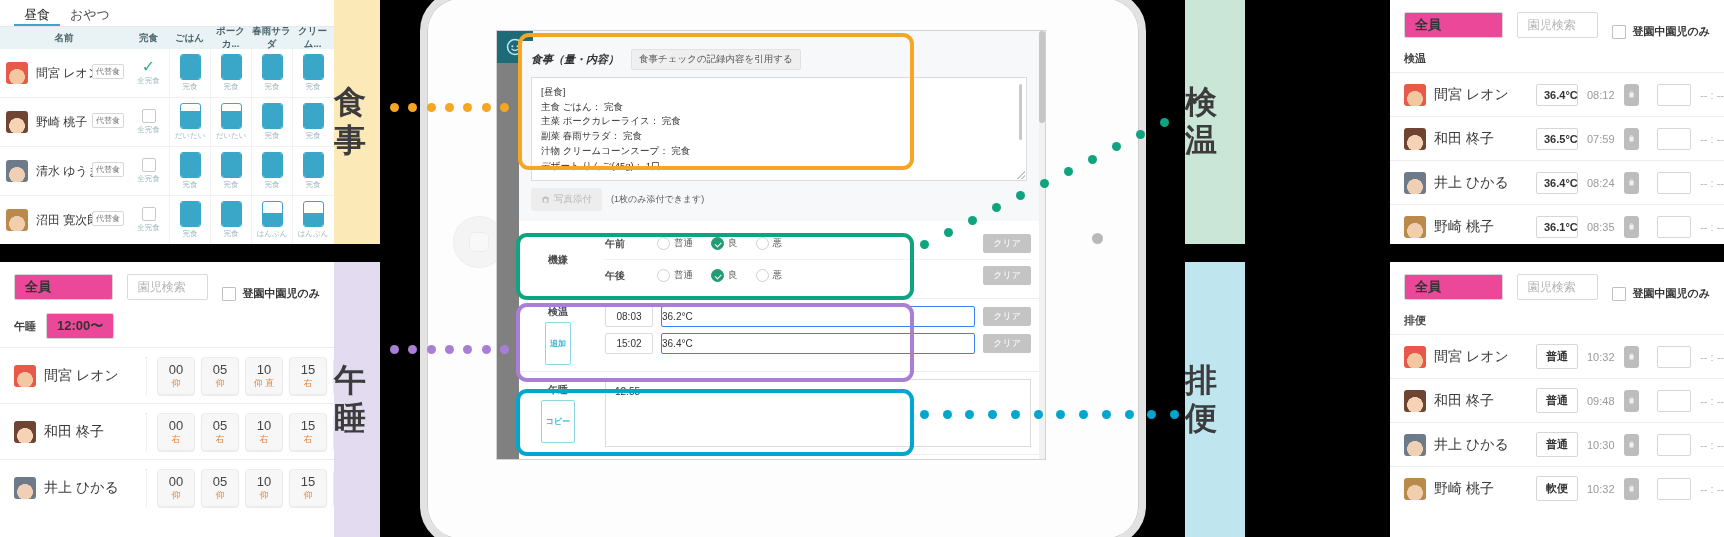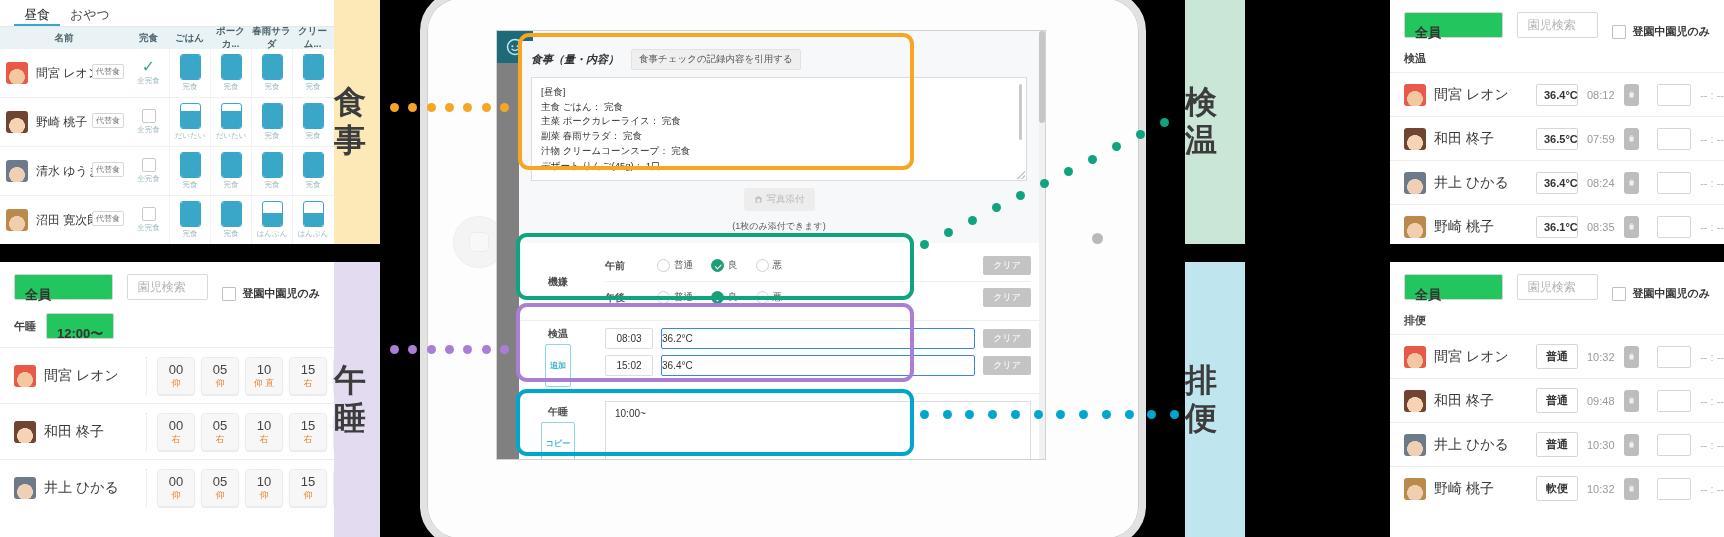--- a/index.html
+++ b/index.html
@@ -11,22 +11,22 @@
   }
   #stage { position: relative; width: 1724px; height: 537px; background: #000; }
 
   
   .panel { position: absolute; background: #ffffff; overflow: hidden; }
   .panel-filters {
     display: flex; align-items: center; gap: 14px;
     padding: 10px 14px 8px 14px;
   }
   .sel-box {
-    border: 1px solid #d4d4d4; background: #22c55e; border-radius: 2px;
-    height: 26px; line-height: 24px; padding: 8px 10px;
+    border: 1px solid #d4d4d4; background: #ec4899; border-radius: 2px;
+    height: 26px; line-height: 24px; padding: 0 10px;
     font-size: 13px; font-weight: bold; color: #333;
   }
   .search-box {
     border: 1px solid #d9d9d9; background: #fff; border-radius: 2px;
     height: 26px; line-height: 24px; padding: 0 10px;
     font-size: 12px; color: #b3b3b3; width: 120px;
   }
   .chk-wrap { display: flex; align-items: center; gap: 6px; font-size: 11px; color: #333; font-weight: bold; white-space: nowrap; margin-top: 14px;}
   .chk-box { width: 14px; height: 14px; border: 1px solid #c0c0c0; background: #fff; border-radius: 1px; flex: 0 0 auto;}
   .section-label { font-size: 11px; font-weight: bold; color: #444; padding: 4px 14px 6px 14px; }
@@ -121,21 +121,21 @@
   #meal-block { background: #f7f8fa; padding: 8px 12px 10px 12px; }
   .mb-title { display: flex; align-items: center; gap: 12px; margin-bottom: 7px; }
   .mb-title-txt { font-size: 11px; font-weight: bold; color: #333; font-style: italic; }
   .quote-btn { font-size: 9.5px; color: #555; background: #efefef; border: 1px solid #e2e2e2; border-radius: 2px; padding: 3px 7px; }
   .mb-textarea { background: #fff; border: 1px solid #dcdcdc; height: 104px; padding: 7px 9px; position: relative;
                  font-size: 9.5px; color: #333; line-height: 1.55; overflow: hidden; }
   .mb-textarea .ta-scroll { position:absolute; right: 4px; top: 6px; width: 3px; height: 56px; background: #c9c9c9; border-radius:2px; }
   .mb-textarea .ta-grip { position:absolute; right: 1px; bottom: 1px; width: 8px; height: 8px;
                           background: linear-gradient(135deg, transparent 50%, #c7c7c7 50%, #c7c7c7 60%, transparent 60%,
                                       transparent 72%, #c7c7c7 72%, #c7c7c7 82%, transparent 82%); }
-  .mb-foot { display: flex; align-items: center; gap: 9px; margin-top: 7px; flex-direction: column; }
+  .mb-foot { display: flex; align-items: center; gap: 9px; margin-top: 7px; }
   .photo-btn { font-size: 9.5px; color: #b9b9b9; background: #ededed; border-radius: 3px; padding: 5px 10px; display:flex; gap:4px; align-items:center;}
   .photo-note { font-size: 9px; color: #5c5c5c; }
 
   
   .mood-sub { display: flex; align-items: center; padding: 6px 0; }
   .mood-sub + .mood-sub { border-top: 1px solid #f0f0f0; }
   .mood-time { font-size: 10px; color: #4a4a4a; width: 52px; font-weight:bold; }
   .radio { display: flex; align-items: center; gap: 4px; margin-right: 18px; font-size: 9.5px; color: #555; }
   .radio .ring { width: 13px; height: 13px; border-radius: 50%; border: 1.5px solid #cfcfcf; background: #fff; }
   .radio.on .ring { border-color: #1f9d76; background: #1f9d76; position: relative; }
@@ -531,21 +531,21 @@
             </div>
           </div>
       </div>
 
       <div class="frow">
         <div class="frow-lab">
           <span>午睡</span>
           <span class="mini-btn">コピー</span>
         </div>
         <div class="frow-body">
-          <div class="nap-note">10:00~</div>
+          <div class="nap-note">12:55~</div>
         </div>
       </div>
 
       <div class="frow">
         <div class="frow-lab">
           
           
         </div>
         <div class="frow-body" id="stool-body">
             <div class="entry-line">

